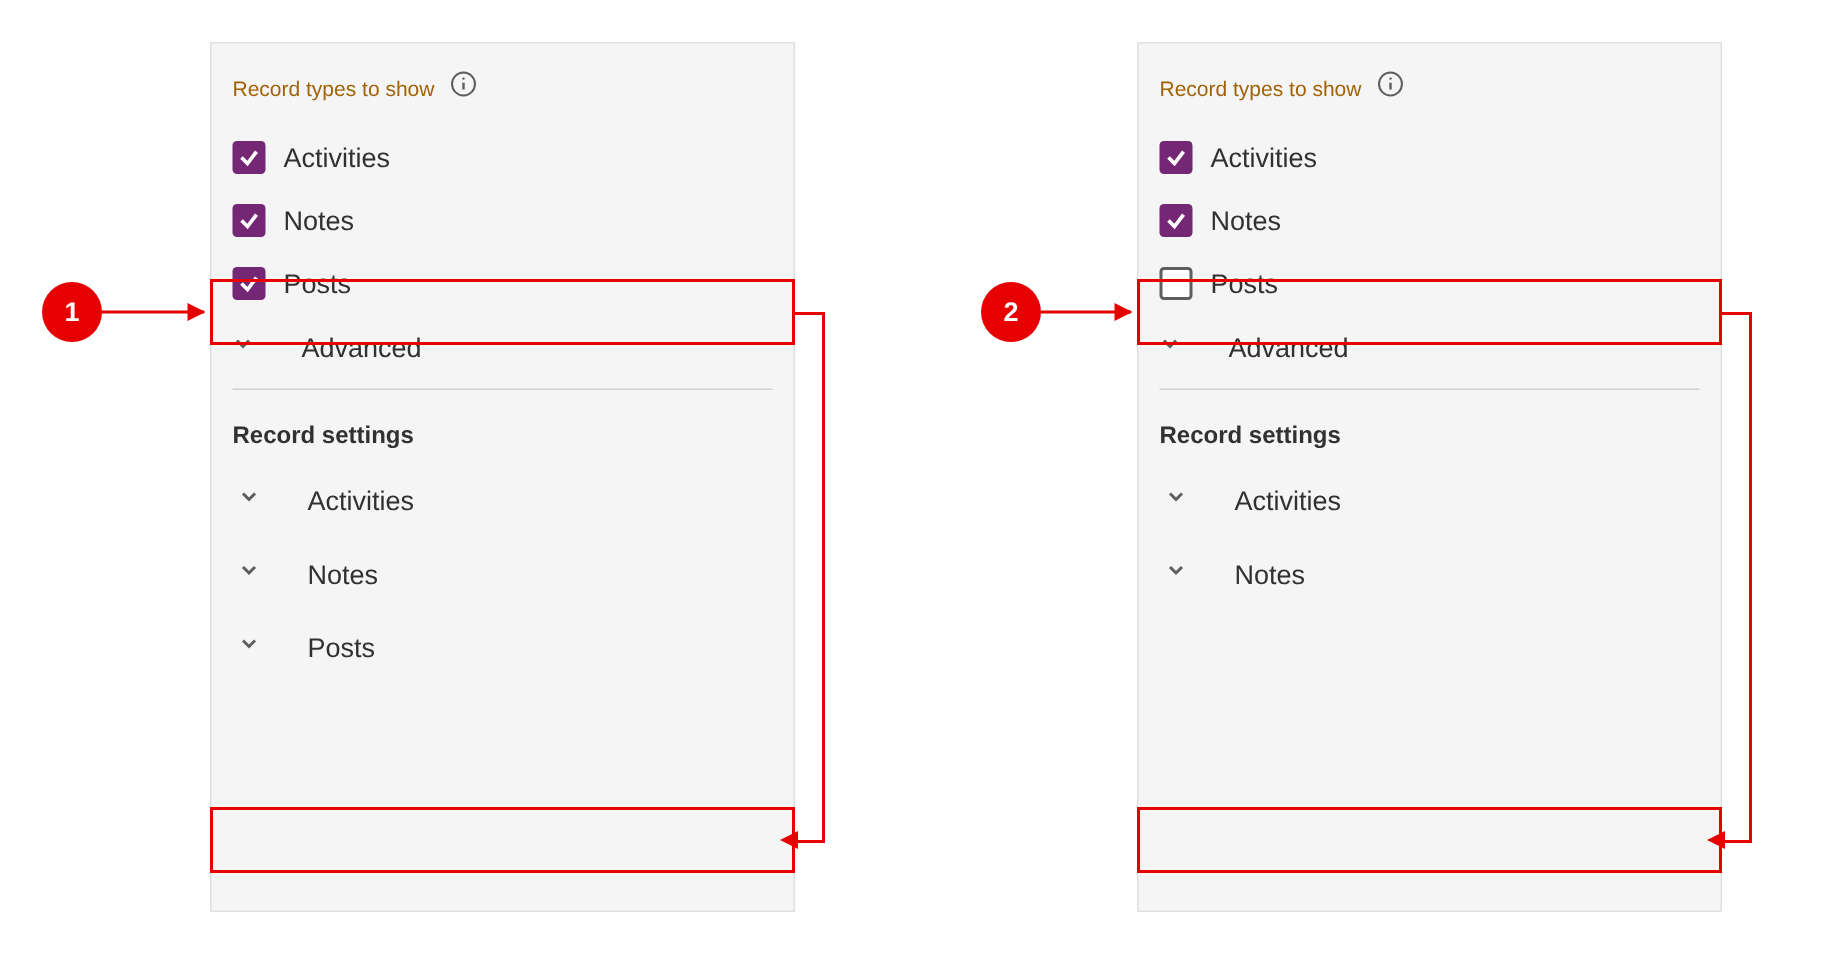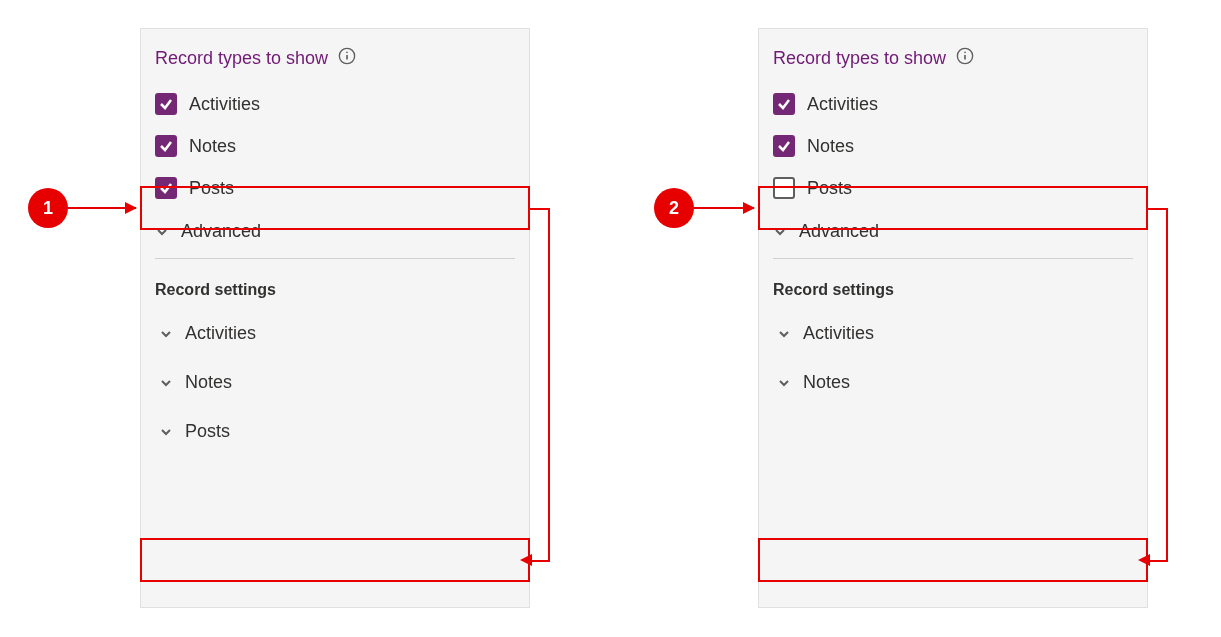--- a/index.html
+++ b/index.html
@@ -23,22 +23,22 @@
   .panel-left { left: 140px; top: 28px; height: 580px;}
   .panel-right { left: 758px; top: 28px; height: 580px;}
 
   .section-title-row {
     display: flex;
     align-items: center;
     padding: 18px 14px 14px 14px;
     gap: 10px;
   }
   .section-title {
-    font-size: 18px;
-    color: #701a75;
+    font-size: 14px;
+    color: #a16207;
   }
   .info-icon-svg {
     width: 18px; height: 18px;
     stroke: #605e5c;
     fill: none;
   }
 
   .checkbox-row {
     display: flex;
     align-items: center;
@@ -66,23 +66,22 @@
   .checkmark {
     stroke: white;
     fill: none;
     stroke-width: 2.5;
     width: 14px;
     height: 14px;
   }
 
   .expander-row {
     display: flex;
-    align-items: center;
     padding: 12px 14px;
-    gap: 8px;
+    gap: 28px;
     font-size: 18px;
     color: #323130;
   }
   .chevron {
     width: 14px;
     height: 14px;
     stroke: #605e5c;
     fill: none;
     stroke-width: 2;
     flex-shrink: 0;

